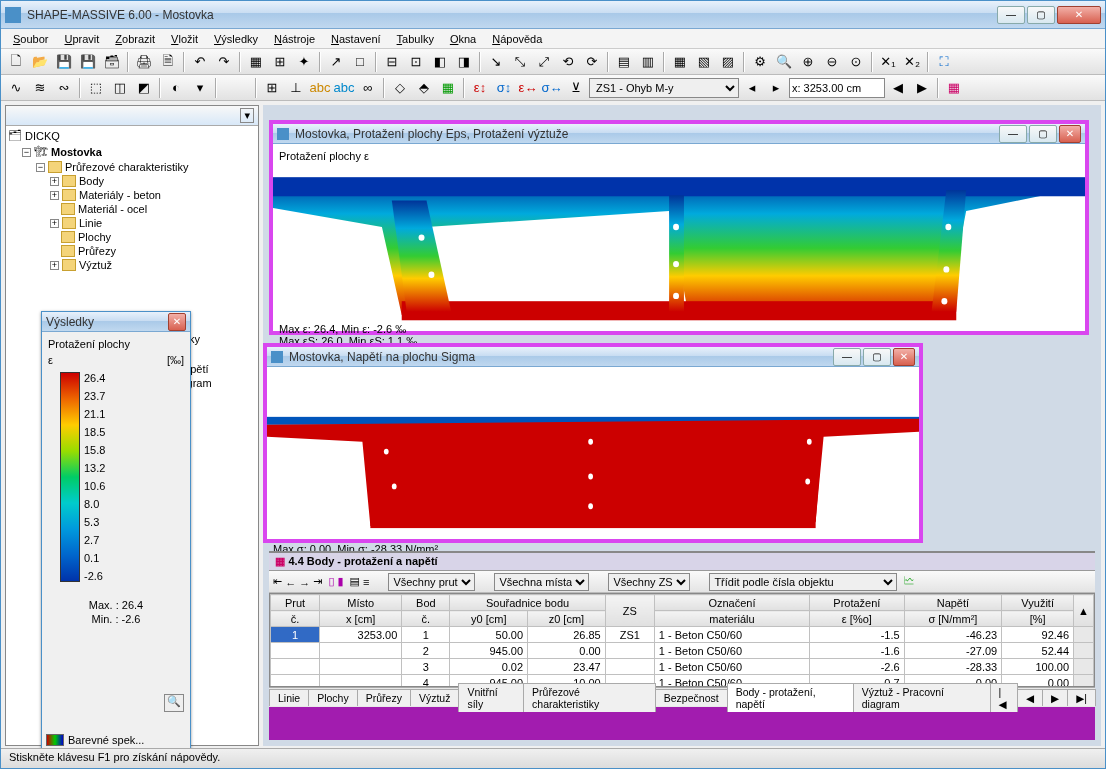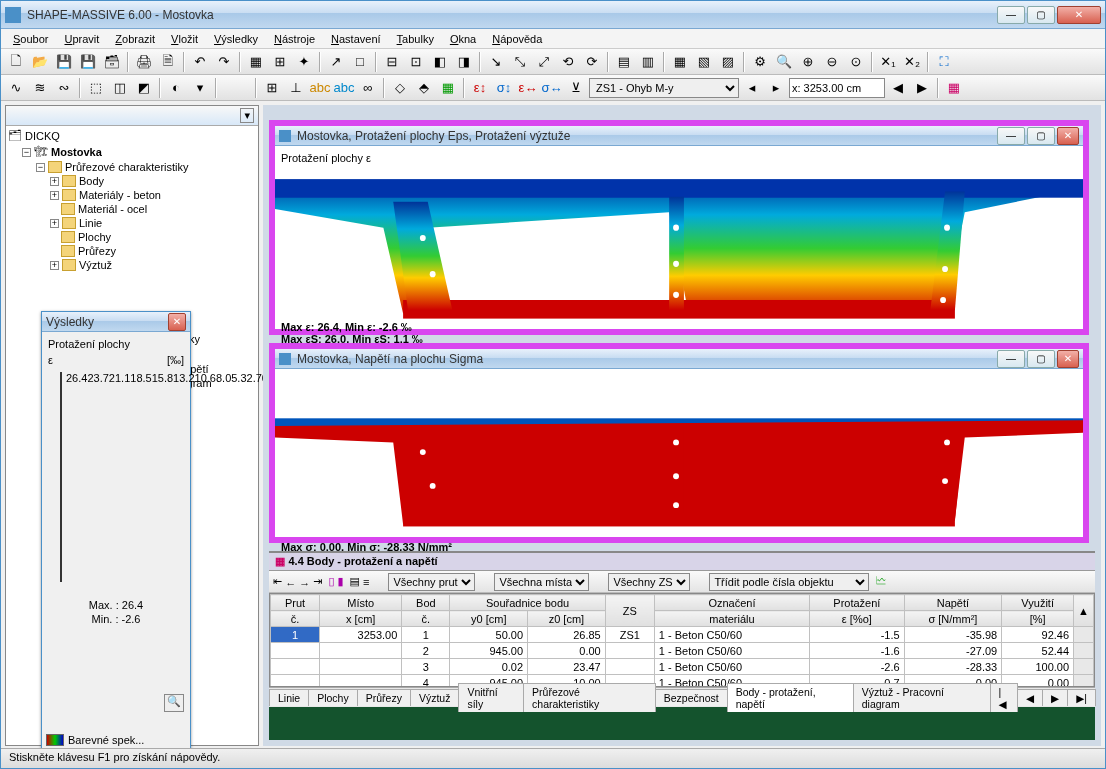--- a/index.html
+++ b/index.html
@@ -38,43 +38,43 @@
 .tree .ind2 { margin-left: 28px; }
 .tree .ind3 { margin-left: 42px; }
 
 
 .legendwin { position: absolute; left: 40px; top: 310px; width: 150px; height: 438px; border: 1px solid #4a90c8; background: #f0f0f0; box-shadow: 0 1px 3px rgba(0,0,0,.4); }
 .legendwin .titlebar { height: 20px; font-size: 11px; }
 .legendwin .body { padding: 6px; font-size: 11px; }
 .legendwin .body .lbl { display:flex; justify-content:space-between; margin-bottom:4px; }
 .legendwin .scale { display: flex; align-items: stretch; margin: 6px 0 6px 12px; }
 .legendwin .bar { width: 20px; height: 210px; background: linear-gradient(to bottom,#c00,#e60,#fc0,#9d0,#0c6,#0cc,#09d,#06c,#03a); border:1px solid #333; }
-.legendwin .ticks { display:flex; justify-content:space-between; padding-left:4px; font-size:10px; }
+.legendwin .ticks { display:flex; flex-direction:column; justify-content:space-between; padding-left:4px; font-size:10px; }
 .legendwin .minmax { text-align:center; margin-top:16px; line-height:14px; }
 .legendwin .tool { position:absolute; right:6px; bottom:36px; width:20px; height:18px; border:1px solid #888; background:#eee; text-align:center; cursor:pointer; }
 .legendwin .foot { position:absolute; bottom:2px; left:4px; display:flex; align-items:center; gap:4px; }
 .legendwin .foot .sw { width:18px; height:12px; background: linear-gradient(90deg,#c00,#0c0,#00c); border:1px solid #666; }
 
 
 .mdiarea { position: absolute; left: 262px; top: 104px; right: 4px; bottom: 22px; background: #d0dae6; }
-.mdichild { position: absolute; border: 6px solid #d946ef; background: #fff; }
+.mdichild { position: absolute; border: 4px solid #d946ef; background: #fff; }
 .mdichild .titlebar { height: 20px; }
 .mdichild .content { position: absolute; top: 20px; left: 0; right: 0; bottom: 0; overflow: hidden; }
 
 
 .statusbar { position: absolute; left: 0; right: 0; bottom: 0; height: 20px; background: linear-gradient(#f0f0f0,#dcdcdc); border-top: 1px solid #aaa; padding: 2px 8px; font-size: 11px; }
 
 
 .chart { position: relative; width: 100%; height: 100%; padding: 6px; }
 .chart .caption { font-size: 11px; line-height: 13px; }
 .chart svg { position: absolute; left: 0; top: 30px; width: 100%; height: calc(100% - 48px); }
-.chart .footer { position: absolute; bottom: 4px; left: 6px; font-size: 11px; font-weight: bold; }
-
-
-.tablepanel { position: absolute; left: 0; right: 0; bottom: 0; height: 180px; border-top: 2px solid #888; background: #14532d; }
+.chart .footer { position: absolute; bottom: 4px; left: 6px; font-size: 11px; }
+
+
+.tablepanel { position: absolute; left: 0; right: 0; bottom: 0; height: 180px; border-top: 2px solid #888; background: #a21caf; }
 .tablepanel .tabhdr { background: #d8d4e8; padding: 2px 6px; font-weight: bold; font-size: 11px; border-bottom:1px solid #999; }
 .tablepanel .tabtoolbar { height: 22px; background: linear-gradient(#fafafa,#e4e4e4); display:flex; align-items:center; gap:3px; padding:0 4px; border-bottom:1px solid #bbb; }
 .tablepanel .tabtoolbar select { height:18px; font-size:11px; border:1px solid #888;margin-left:16px; }
 .tablepanel .grid { background: #fff; border: 1px solid #888; }
 .tablepanel table { width: 100%; border-collapse: collapse; font-size: 11px; }
 .tablepanel th, .tablepanel td { border: 1px solid #c0c0c0; padding: 1px 4px; text-align: right; height: 16px; }
 .tablepanel th { background: linear-gradient(#f4f4f4,#e0e0e0); font-weight: normal; text-align:center; }
 .tablepanel td.lalign { text-align: left; }
 .tablepanel td.sel { background: #316ac5; color: #fff; }
 .tablepanel .bottabs { display: flex; background: #e8e8e8; border-top: 1px solid #aaa; height: 20px; align-items:center; }
@@ -348,21 +348,21 @@
               <circle cx="678" cy="120" r="3"></circle>
             </g>
         </svg>
         <div class="footer">
           <div>Max ε: 26.4, Min ε: -2.6 ‰</div>
           <div>Max εS: 26.0, Min εS: 1.1 ‰</div>
         </div>
       </div>
     </div>
 
-    <div class="mdichild" style="left:6px; top:238px; width:820px; height:200px">
+    <div class="mdichild" style="left:0; top:238px; width:660px; height:200px">
       <div class="titlebar">
         <div class="icon" style="width:12px;height:12px"></div>
         <div class="title">Mostovka, Napětí na plochu Sigma</div>
         <div class="btns">
             <div>—</div>
             <div>▢</div>
             <div class="close" style="width:22px">✕</div>
           </div>
       </div>
       <div class="content chart">
@@ -398,21 +398,21 @@
         <div class="btn">⇥</div>
         <div class="sep"></div>
         <div class="btn" style="color:#a0a">▯</div>
         <div class="btn" style="color:#a0a">▮</div>
         <div class="sep"></div>
         <div class="btn">▤</div>
         <div class="btn">≡</div>
         <select><option>Všechny prut</option></select>
         <select><option>Všechna místa</option></select>
         <select><option>Všechny ZS</option></select>
-        <select style="width:160px"><option>Třídit podle čísla objektu</option></select>
+        <select style="width:188px"><option>Třídit podle čísla objektu</option></select>
         <div class="sep"></div>
         <div class="btn" style="color:#090">🗠</div>
       </div>
       <div class="grid" style="height:94px; overflow:hidden">
         <table>
           <thead>
             <tr>
               <th rowspan="1">Prut</th>
               <th>Místo</th>
               <th>Bod</th>
@@ -439,21 +439,21 @@
           <tbody id="tablebody">
               <tr>
                 <td class="sel" style="text-align:center">1</td>
                 <td>3253.00</td>
                 <td style="text-align:center">1</td>
                 <td>50.00</td>
                 <td>26.85</td>
                 <td style="text-align:center">ZS1</td>
                 <td class="lalign">1 - Beton C50/60</td>
                 <td>-1.5</td>
-                <td>-35.98</td>
+                <td>-46.23</td>
                 <td>92.46</td>
                 <td style="background:#e8e8e8"></td>
               </tr>
               <tr>
                 <td class="" style="text-align:center"></td>
                 <td></td>
                 <td style="text-align:center">2</td>
                 <td>945.00</td>
                 <td>0.00</td>
                 <td style="text-align:center"></td>

